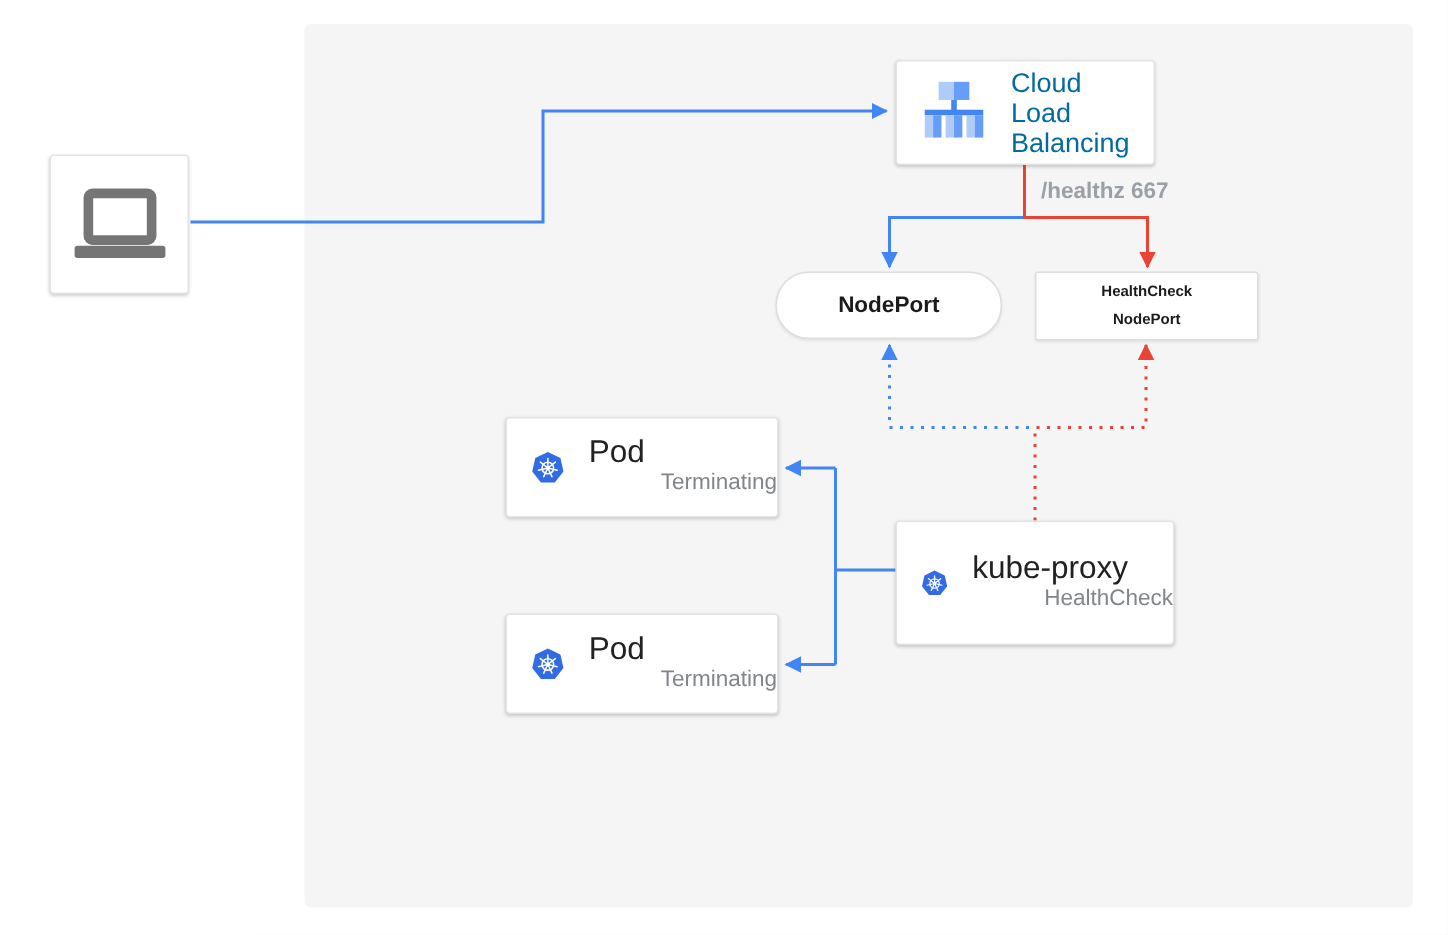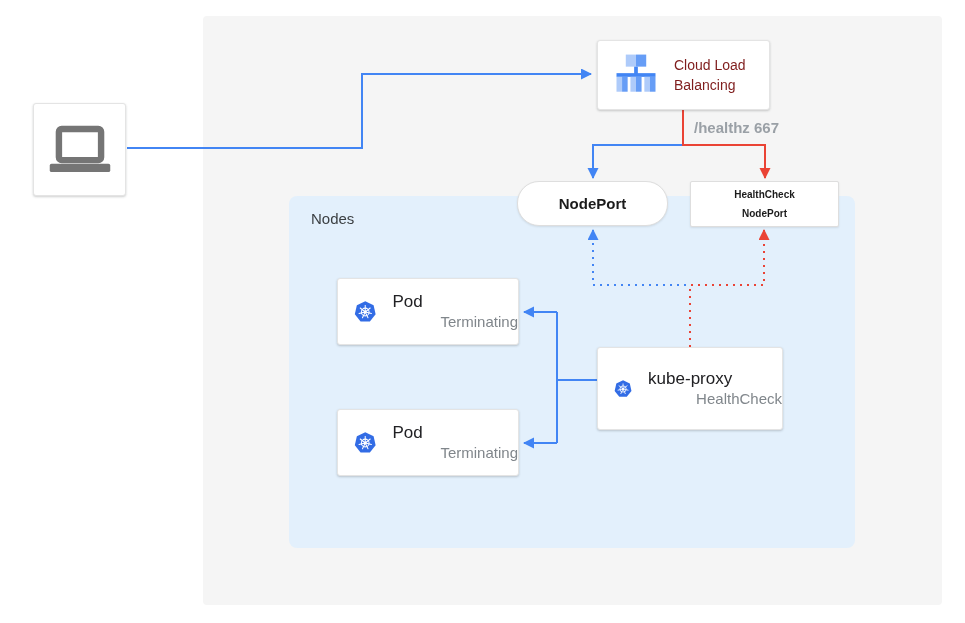--- a/index.html
+++ b/index.html
@@ -16,50 +16,47 @@
   .panel{position:absolute;left:203px;top:16px;width:739px;height:589px;background:var(--panel);border-radius:4px;}
   .nodes-panel{position:absolute;left:289px;top:196px;width:566px;height:352px;background:var(--nodes);border-radius:8px;}
   .nodes-label{position:absolute;left:22px;top:14px;font-size:15px;color:#3C4043;}
   .card{
     position:absolute;background:#fff;border:1px solid var(--border);border-radius:3px;
     box-shadow:0 1px 2px rgba(60,64,67,.18), 0 1px 3px rgba(60,64,67,.08);
     display:flex;align-items:center;box-sizing:border-box;
   }
   .laptop-card{left:33px;top:103px;width:93px;height:93px;justify-content:center;}
   .clb-card{left:597px;top:40px;width:173px;height:70px;padding-left:12px;gap:12px;}
-  .clb-text{font-size:14px;line-height:20px;color:#7f1d1d;width:86px;}
+  .clb-text{font-size:18px;line-height:20px;color:#0369a1;width:86px;}
   .port-card{
     position:absolute;background:#fff;border:1px solid #DEDEDE;border-radius:2px;
     box-shadow:0 1px 2px rgba(60,64,67,.12);
     display:flex;align-items:center;justify-content:center;text-align:center;
     font-weight:bold;color:#1B1B1B;box-sizing:border-box;
   }
   .nodeport-card{left:517px;top:181px;width:151px;height:45px;font-size:15px;border-radius:22px;}
   .hc-card{left:690px;top:181px;width:149px;height:46px;font-size:10px;line-height:19px;padding:0 20px;}
   .pod-card{width:182px;height:67px;padding-left:16px;gap:16px;}
   .pod1{left:337px;top:278px;}
   .pod2{left:337px;top:409px;}
   .kube-card{left:597px;top:347px;width:186px;height:83px;padding-left:16px;gap:16px;}
-  .card-title{font-size:17px;color:var(--dark);line-height:21px;}
+  .card-title{font-size:21px;color:var(--dark);line-height:21px;}
   .card-sub{font-size:15px;color:var(--gray);line-height:20px;margin-left:48px;}
   .healthz-label{position:absolute;left:694px;top:119px;font-size:15px;font-weight:bold;color:var(--lgray);}
   svg.overlay{position:absolute;left:0;top:0;z-index:1;}
   .card,.port-card{z-index:2;}
   .nodes-panel{z-index:0;}
 </style>
 </head>
 <body>
 
 <div class="stage">
 
   <div class="panel"></div>
 
-  <div class="nodes-panel">
-    <div class="nodes-label">Nodes</div>
-  </div>
 
   <svg class="overlay" width="965" height="623" viewBox="0 0 965 623">
     <defs>
       <marker id="ab" markerUnits="userSpaceOnUse" markerWidth="13" markerHeight="13" refX="10" refY="5.5" orient="auto">
         <path d="M0,0 L11,5.5 L0,11 Z" fill="#4285F4"></path>
       </marker>
       <marker id="ar" markerUnits="userSpaceOnUse" markerWidth="13" markerHeight="13" refX="10" refY="5.5" orient="auto">
         <path d="M0,0 L11,5.5 L0,11 Z" fill="#EA4335"></path>
       </marker>
     </defs>

